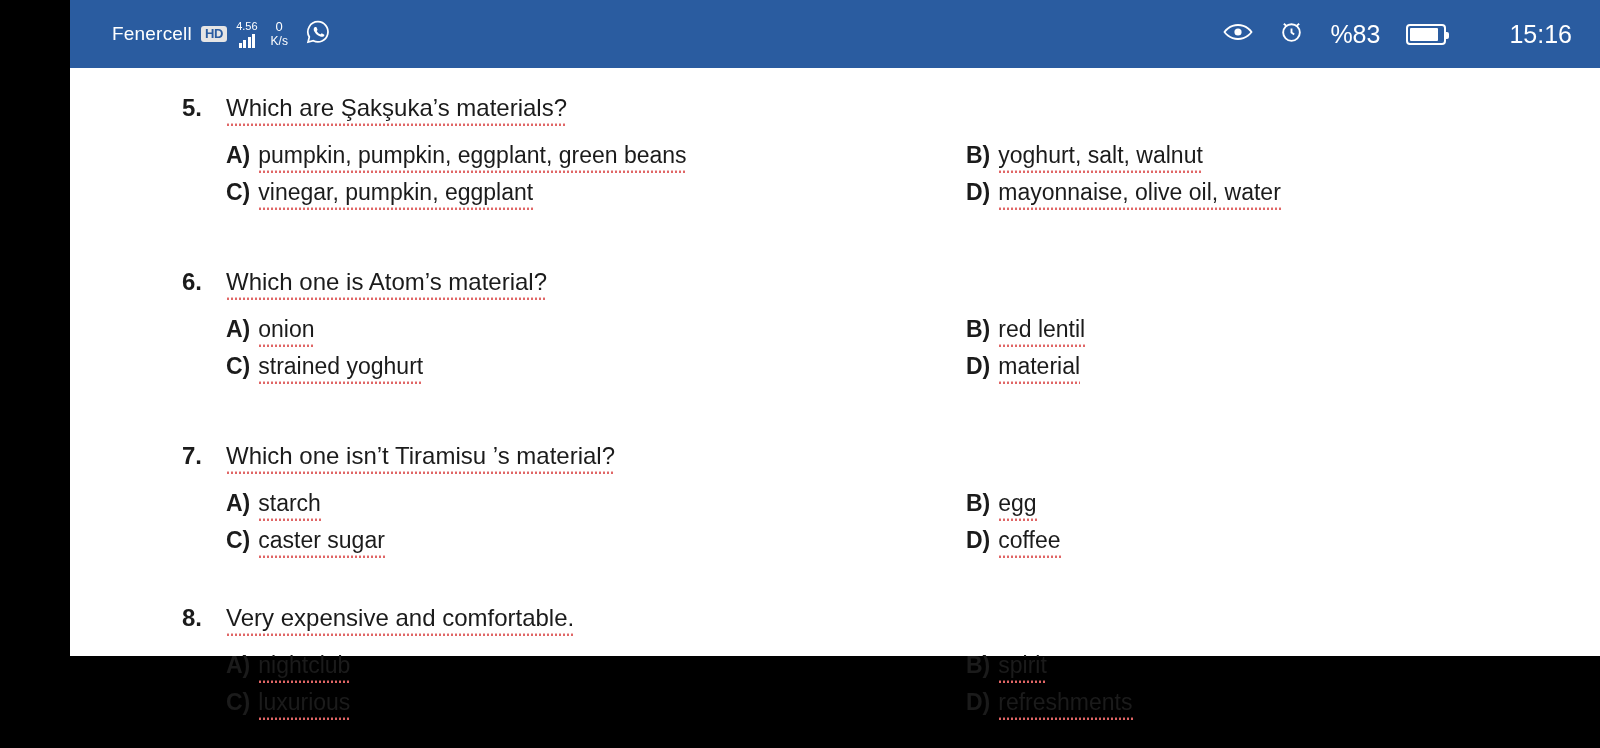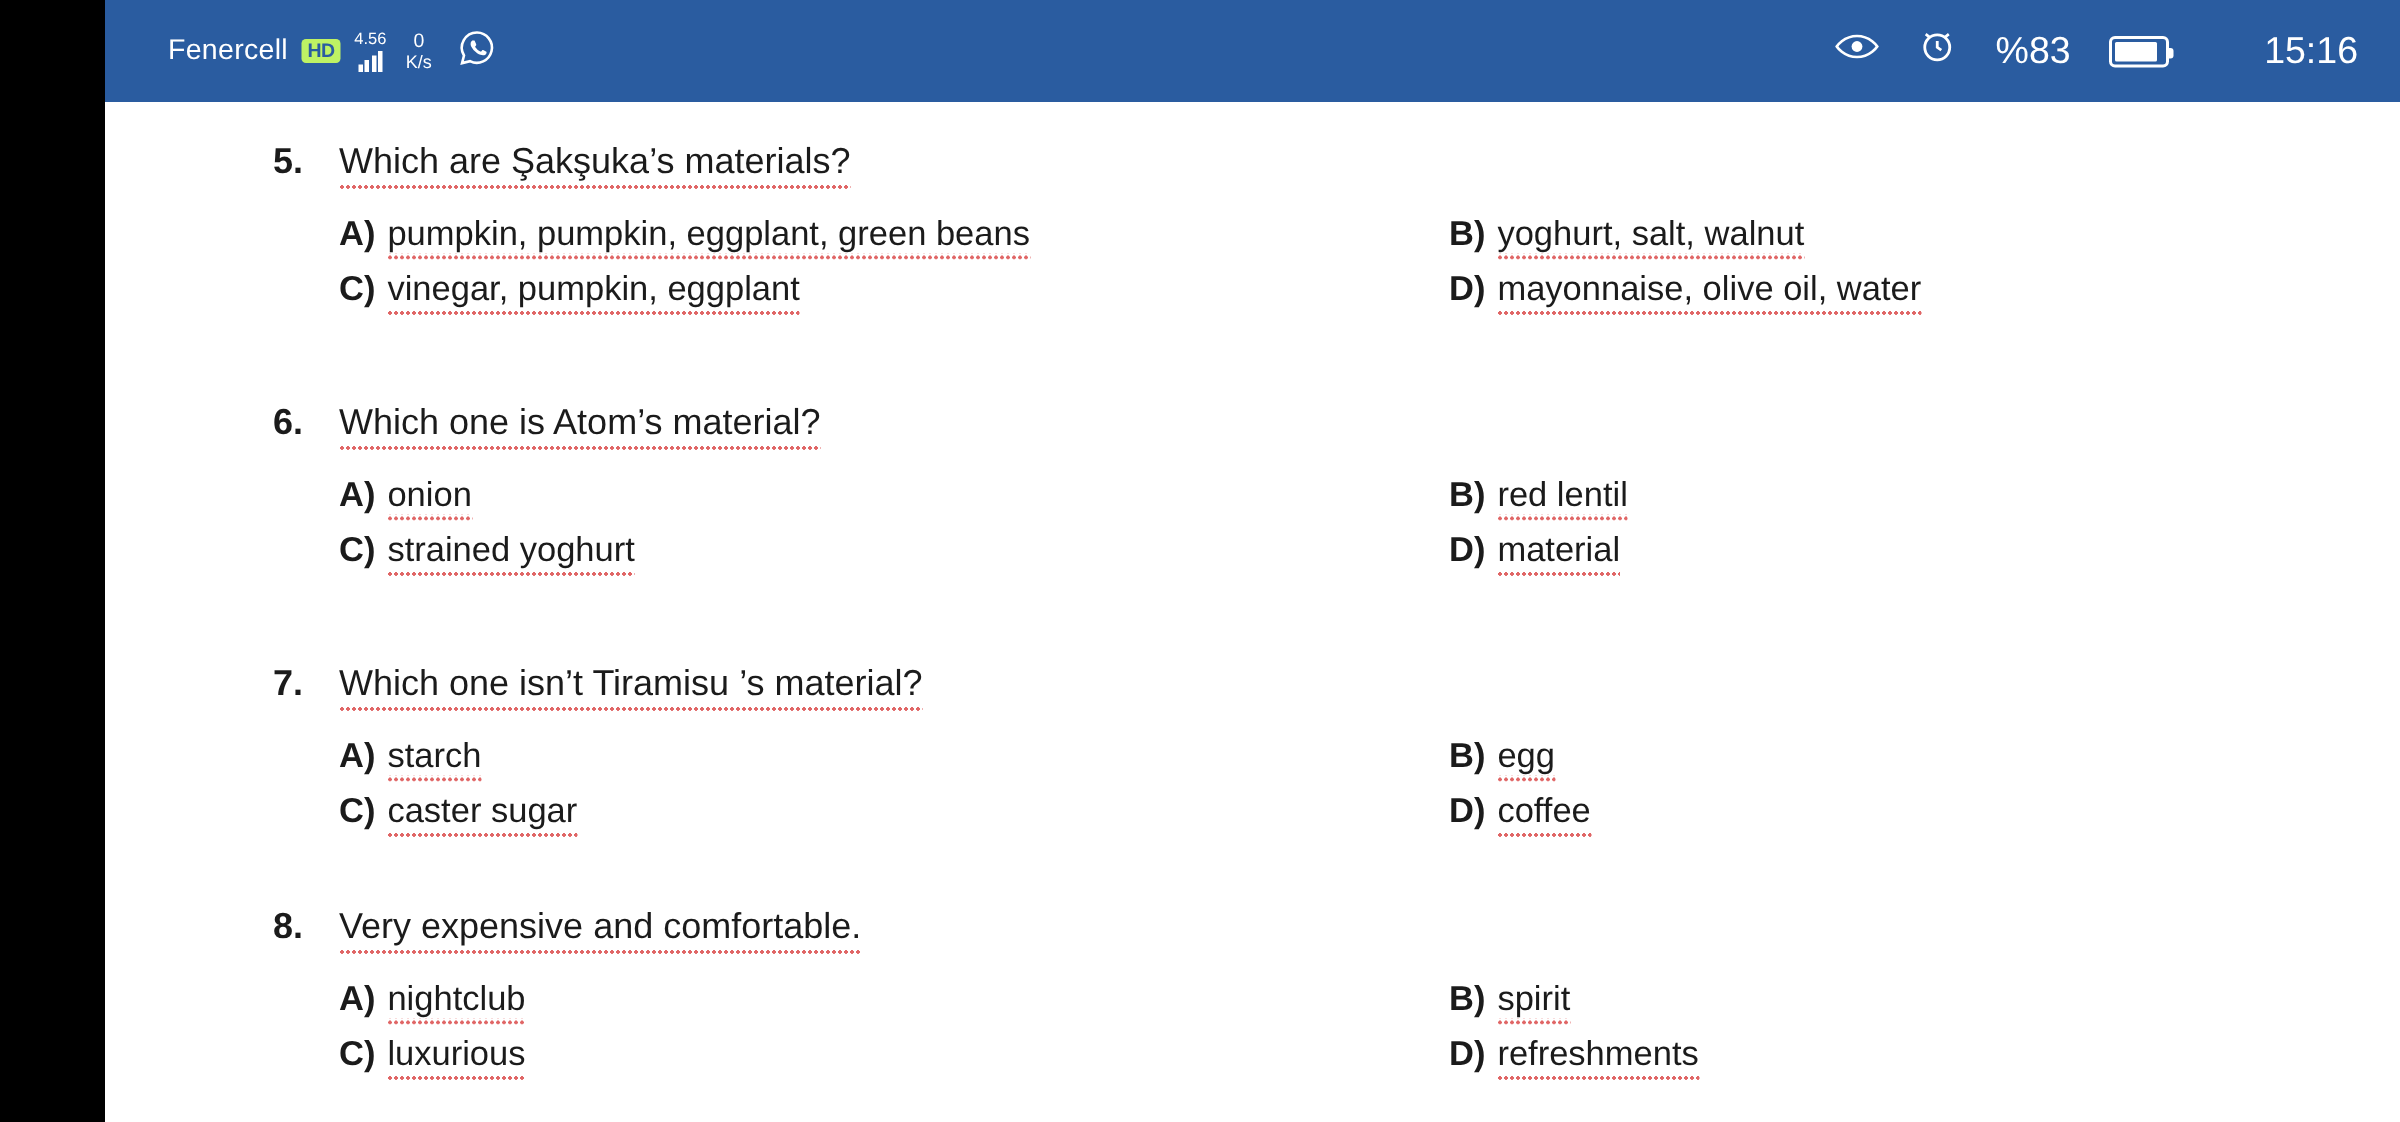--- a/index.html
+++ b/index.html
@@ -5,38 +5,38 @@
   * { box-sizing: border-box; margin: 0; padding: 0; }
   html, body {
     width: 1600px; height: 748px;
     background: #000;
     font-family: "Liberation Sans", sans-serif;
     overflow: hidden;
   }
   .screen {
     position: absolute;
     left: 70px; top: 0;
-    width: 1530px; height: 748px;
+    width: 1530px; height: 656px;
     background: #ffffff;
   }
   
   .statusbar {
     position: relative;
     height: 68px;
     background: #2a5ca0;
     color: #ffffff;
     display: flex;
     align-items: center;
     justify-content: space-between;
     padding: 0 28px 0 42px;
   }
   .sb-left { display: flex; align-items: center; gap: 9px; }
   .carrier { font-size: 19px; letter-spacing: .2px; }
   .hd-badge {
-    background: #bef264; color: #2a5ca0;
+    background: #e5e5e5; color: #2a5ca0;
     font-size: 13px; font-weight: bold;
     border-radius: 3px;
     padding: 1px 4px 2px 4px;
     line-height: 1;
     letter-spacing: -0.3px;
   }
   .sig-wrap { display: flex; flex-direction: column; align-items: center; line-height: 1; }
   .sig-rate { font-size: 11px; font-weight: normal; }
   .bars { display: flex; align-items: flex-end; gap: 1.5px; height: 15px; margin-top: 1px; }
   .bars i { display: block; width: 3px; background: #fff; }

